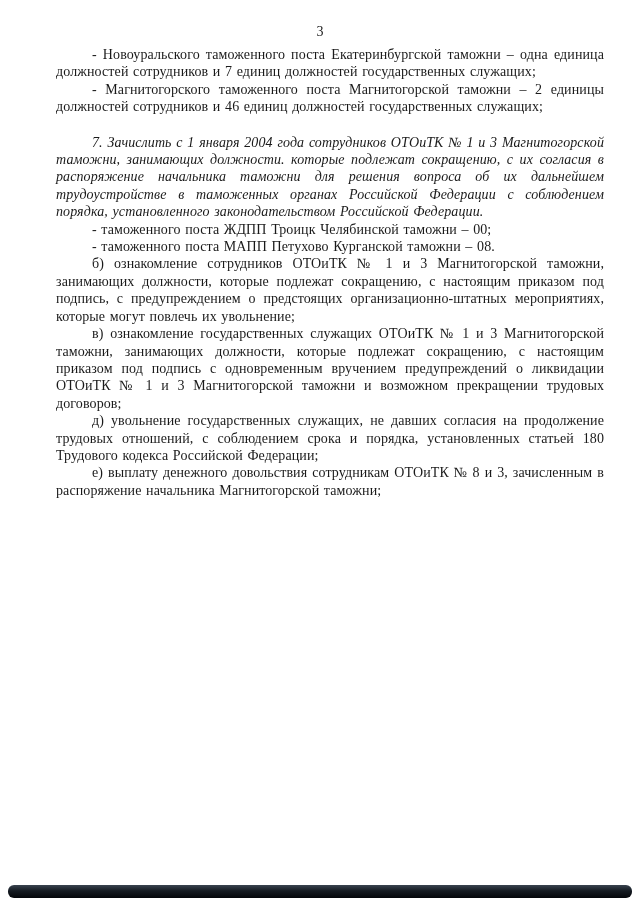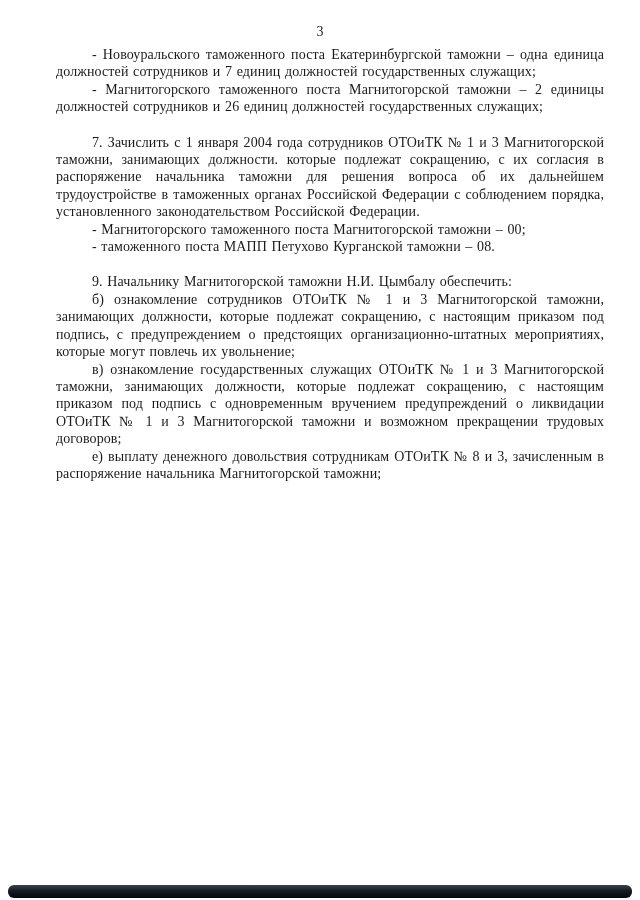--- a/index.html
+++ b/index.html
@@ -36,43 +36,44 @@
     font-size: 14px;
     line-height: 17.4px;
     text-indent: 36px;
     text-align: justify;
     word-spacing: 1px;
     letter-spacing: 0.1px;
     color: #1a1a1a;
   }
   .content p.gap {
     margin-top: 18px;
+    font-style: italic;
   }
   .bottom-bar {
     position: absolute;
     left: 8px;
     right: 8px;
     bottom: 2px;
     height: 13px;
     border-radius: 6px;
     background: linear-gradient(180deg, #3a4450 0%, #151b22 45%, #04060a 100%);
   }
 </style>
 </head>
 <body>
 
 <div class="sheet">
   <div class="pagenum">3</div>
 
   <div class="content">
       <p class="para">- Новоуральского таможенного поста Екатеринбургской таможни – одна единица должностей сотрудников и 7 единиц должностей государственных служащих;</p>
-      <p class="para">- Магнитогорского таможенного поста Магнитогорской таможни – 2 единицы должностей сотрудников и 26 единиц должностей государственных служащих;</p>
+      <p class="para">- Магнитогорского таможенного поста Магнитогорской таможни – 2 единицы должностей сотрудников и 46 единиц должностей государственных служащих;</p>
       <p class="para gap">7. Зачислить с 1 января 2004 года сотрудников ОТОиТК № 1 и 3 Магнитогорской таможни, занимающих должности. которые подлежат сокращению, с их согласия в распоряжение начальника таможни для решения вопроса об их дальнейшем трудоустройстве в таможенных органах Российской Федерации с соблюдением порядка, установленного законодательством Российской Федерации.</p>
-      <p class="para">- Магнитогорского таможенного поста Магнитогорской таможни – 00;</p>
+      <p class="para">- таможенного поста ЖДПП Троицк Челябинской таможни – 00;</p>
       <p class="para">- таможенного поста МАПП Петухово Курганской таможни – 08.</p>
-      <p class="para gap">9. Начальнику Магнитогорской таможни Н.И. Цымбалу обеспечить:</p>
       <p class="para">б) ознакомление сотрудников ОТОиТК № 1 и 3 Магнитогорской таможни, занимающих должности, которые подлежат сокращению, с настоящим приказом под подпись, с предупреждением о предстоящих организационно-штатных мероприятиях, которые могут повлечь их увольнение;</p>
       <p class="para">в) ознакомление государственных служащих ОТОиТК № 1 и 3 Магнитогорской таможни, занимающих должности, которые подлежат сокращению, с настоящим приказом под подпись с одновременным вручением предупреждений о ликвидации ОТОиТК № 1 и 3 Магнитогорской таможни и возможном прекращении трудовых договоров;</p>
+      <p class="para">д) увольнение государственных служащих, не давших согласия на продолжение трудовых отношений, с соблюдением срока и порядка, установленных статьей 180 Трудового кодекса Российской Федерации;</p>
       <p class="para">е) выплату денежного довольствия сотрудникам ОТОиТК № 8 и 3, зачисленным в распоряжение начальника Магнитогорской таможни;</p>
     </div>
 
   <div class="bottom-bar"></div>
 </div>
 
 </body></html>

